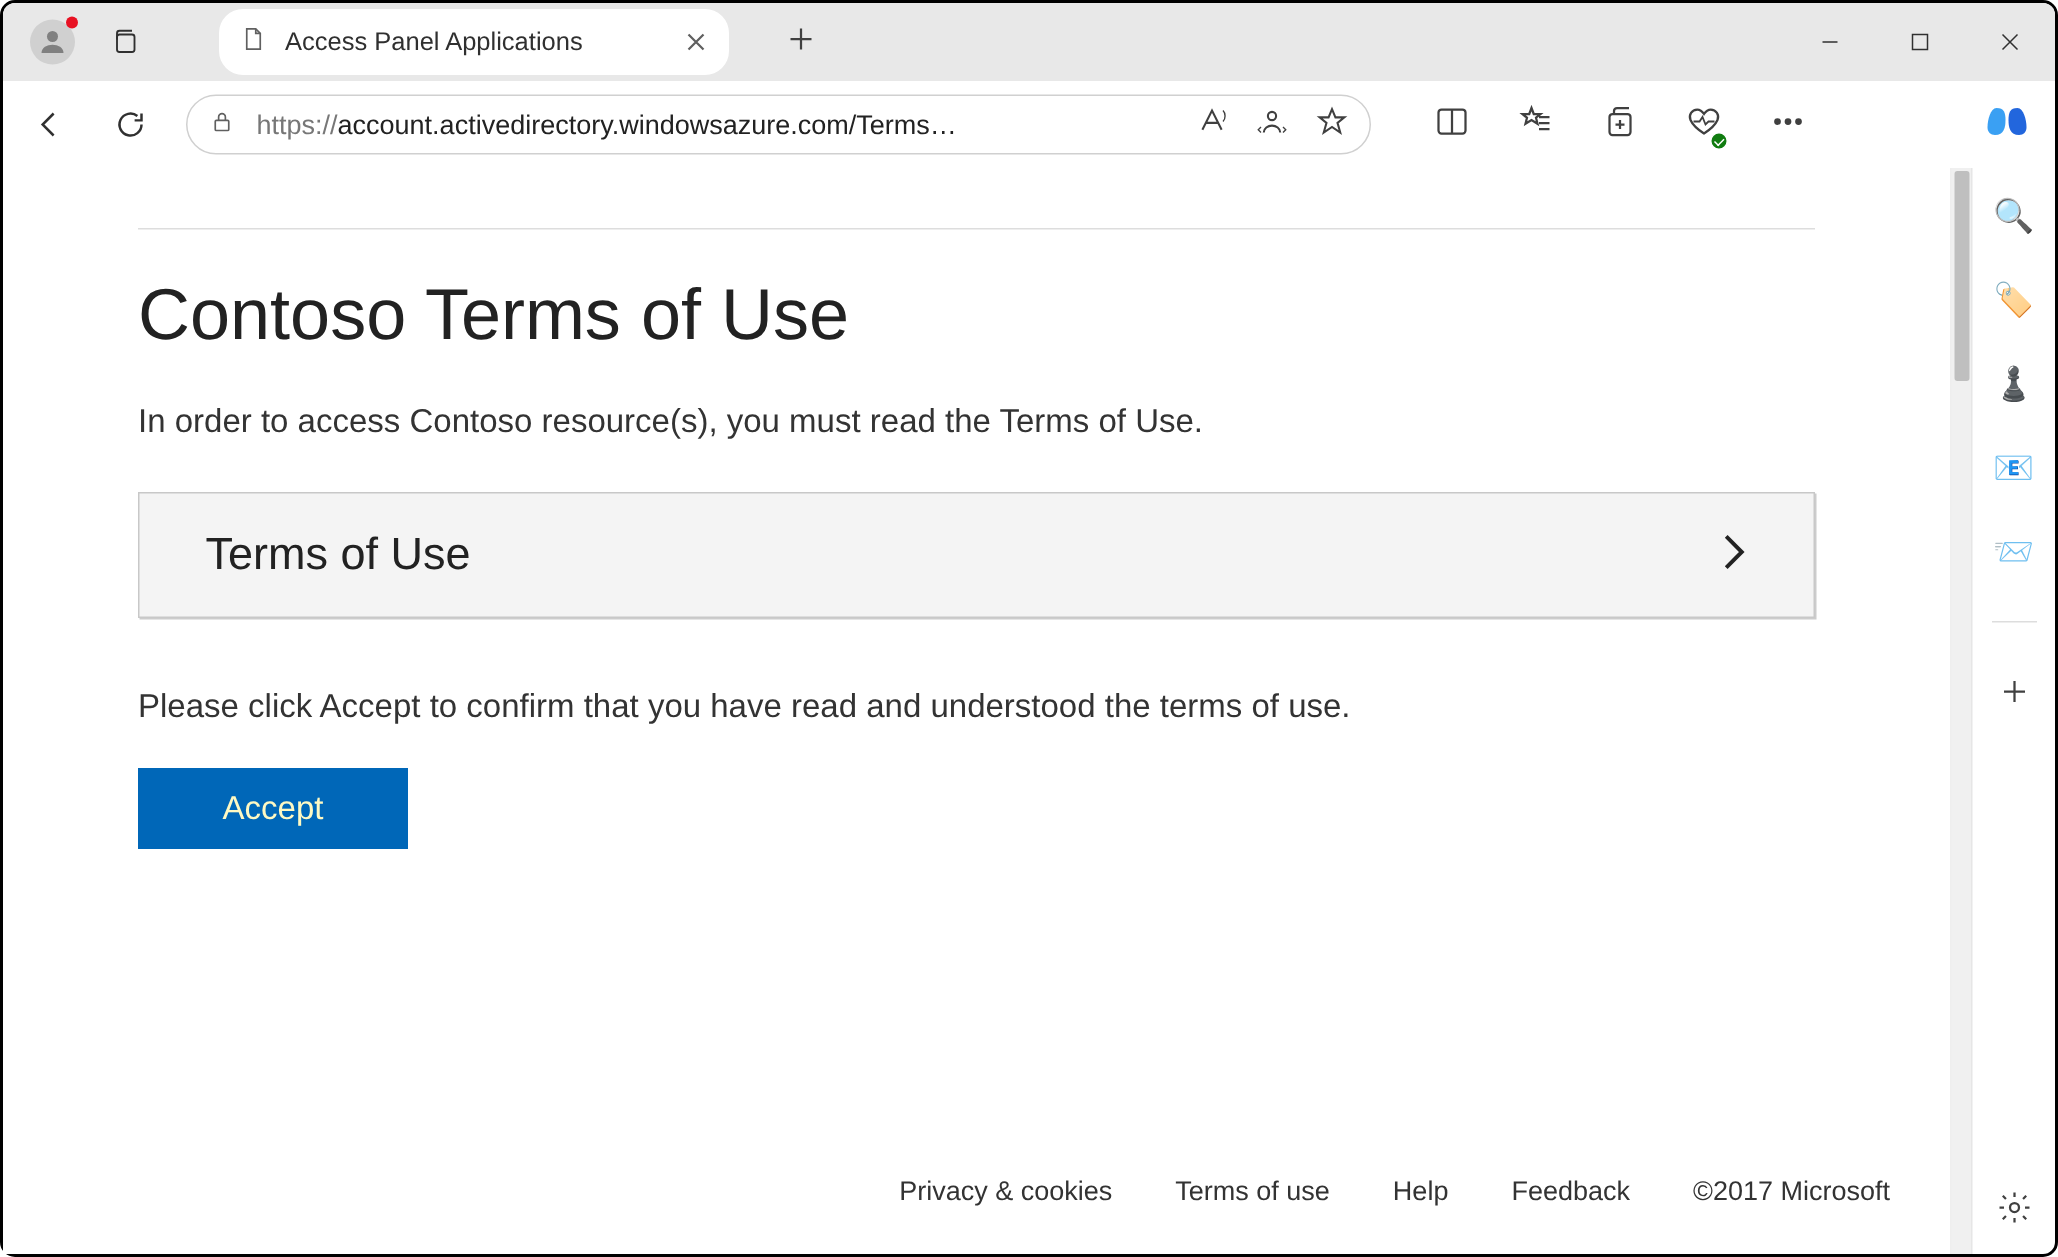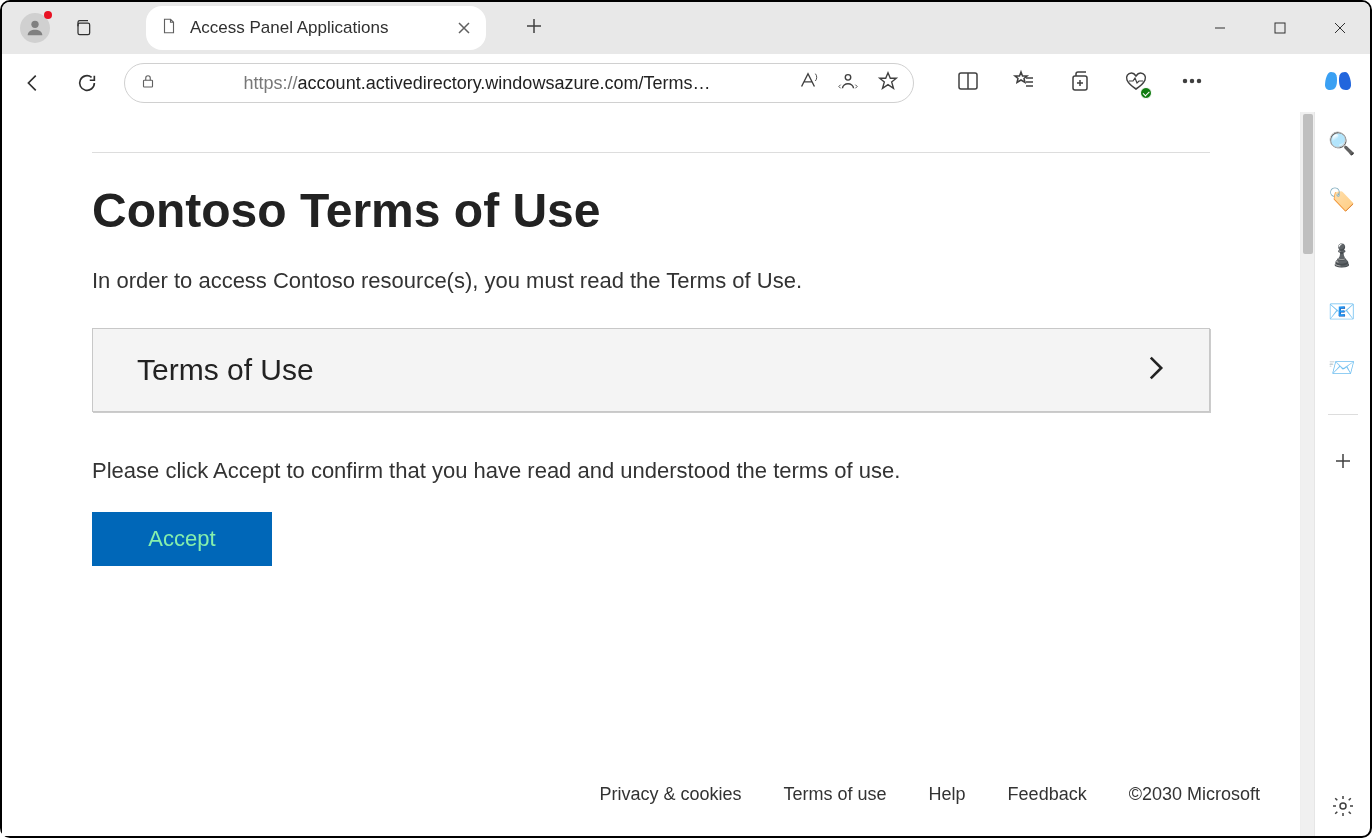--- a/index.html
+++ b/index.html
@@ -19,21 +19,21 @@
   .tab-title { font-size: 17px; color: #303030; flex:1; }
   .tab-close { width:16px; height:16px; }
   .tab-close svg { width:16px; height:16px; stroke:#606060; stroke-width:1.5; }
   .new-tab { width: 40px; height:40px; display:flex; align-items:center; justify-content:center; margin-left:8px; margin-bottom:4px;}
   .new-tab svg { width:18px; height:18px; stroke:#404040; stroke-width:1.5;}
   .win-controls { position:absolute; top:0; right:0; height:52px; display:flex; }
   .win-btn { width:60px; display:flex; align-items:center; justify-content:center;}
   .win-btn svg { stroke:#303030; stroke-width:1;}
   
   
-  .toolbar { height: 58px; background: #fff; display:flex; align-items:center; padding: 0 14px; gap: 20px; text-align: center;}
+  .toolbar { height: 58px; background: #fff; display:flex; align-items:center; padding: 0 14px; gap: 20px;}
   .nav-btn { width:34px; height:34px; display:flex; align-items:center; justify-content:center;}
   .nav-btn svg { width:22px; height:22px; stroke:#303030; fill:none; stroke-width:1.8;}
   .addr { flex: 0 0 790px; height:40px; border:1px solid #d0d0d0; border-radius:20px; display:flex; align-items:center; padding: 0 14px; gap:14px;}
   .addr .lock svg { width:18px; height:18px; stroke:#606060; fill:none; stroke-width:1.5;}
   .addr-text { font-size:18px; color:#222; flex:1; white-space:nowrap; overflow:hidden; text-overflow:ellipsis;}
   .addr-text .proto { color:#777;}
   .addr-icons { display:flex; gap:18px; align-items:center;}
   .addr-icons svg { width:22px; height:22px; stroke:#404040; fill:none; stroke-width:1.5;}
   .tool-icons { display:flex; gap:32px; align-items:center; margin-left:22px;}
   .tool-icons svg { width:24px; height:24px; stroke:#404040; fill:none; stroke-width:1.5;}
@@ -58,30 +58,30 @@
   
   
   .ms-logo { display:flex; align-items:center; gap:10px; margin-bottom:20px;}
   .ms-logo .squares { width:30px; height:30px; display:grid; grid-template-columns:1fr 1fr; grid-template-rows:1fr 1fr; gap:2px;}
   .ms-logo .squares span:nth-child(1){background:#f25022;}
   .ms-logo .squares span:nth-child(2){background:#7fba00;}
   .ms-logo .squares span:nth-child(3){background:#00a4ef;}
   .ms-logo .squares span:nth-child(4){background:#ffb900;}
   .ms-logo .brand{ font-size:26px; color:#555; font-weight:600;}
   .rule { border:none; border-top:1px solid #ddd; margin-bottom:30px;}
-  h1.pg-title{ font-size:48px; font-weight:700; color:#222; margin-bottom:30px;}
+  h1.pg-title{ font-size:48px; font-weight:400; color:#222; margin-bottom:30px;}
   .intro{ font-size:22px; color:#333; margin-bottom:34px; font-weight:400;}
   .tou-bar{ border:1px solid #c8c8c8; background:#f4f4f4; height:84px; display:flex; align-items:center; justify-content:space-between; padding:0 44px; margin-bottom:46px; box-shadow: 1px 1px 0 #ccc;}
   .tou-bar .label{ font-size:30px; font-weight:300; color:#222;}
   .tou-bar svg{ width:18px; height:26px; stroke:#222; fill:none; stroke-width:2;}
   .confirm{ font-size:22px; color:#333; margin-bottom:28px;}
   .btn-row{ display:flex; gap:14px;}
   .btn{ width:180px; height:54px; font-size:22px; border:none; cursor:pointer; font-family:inherit;}
   .btn.decline{ background:#b0b0b0; color:#222;}
-  .btn.accept{ background:#0067b8; color:#86efac;}
+  .btn.accept{ background:#0067b8; color:#fef9c3;}
   
   .footer{ position:absolute; bottom:31px; right:40px; display:flex; gap:42px; font-size:18px; color:#333;}
   .footer a{ color:#333; text-decoration:none;}
   
   
   .emoji{ font-size:22px; line-height:1;}
 </style>
 </head>
 <body>
 
@@ -223,21 +223,21 @@
         </div>
         <p class="confirm">Please click Accept to confirm that you have read and understood the terms of use.</p>
         <div class="btn-row">
           <button class="btn accept">Accept</button>
         </div>
         <div class="footer">
           <a>Privacy &amp; cookies</a>
           <a>Terms of use</a>
           <a>Help</a>
           <a>Feedback</a>
-          <span>©2030 Microsoft</span>
+          <span>©2017 Microsoft</span>
         </div>
       </div>
       <div class="scrollbar">
           <div class="thumb"></div>
         </div>
     </div>
 
     <div class="sidebar">
       <div class="sb-item">
           <span class="emoji">🔍</span>

